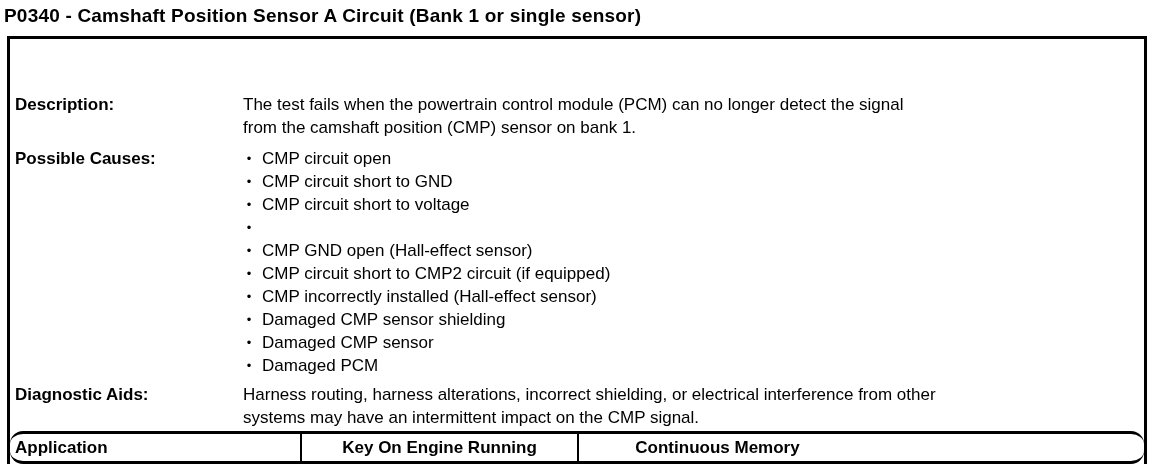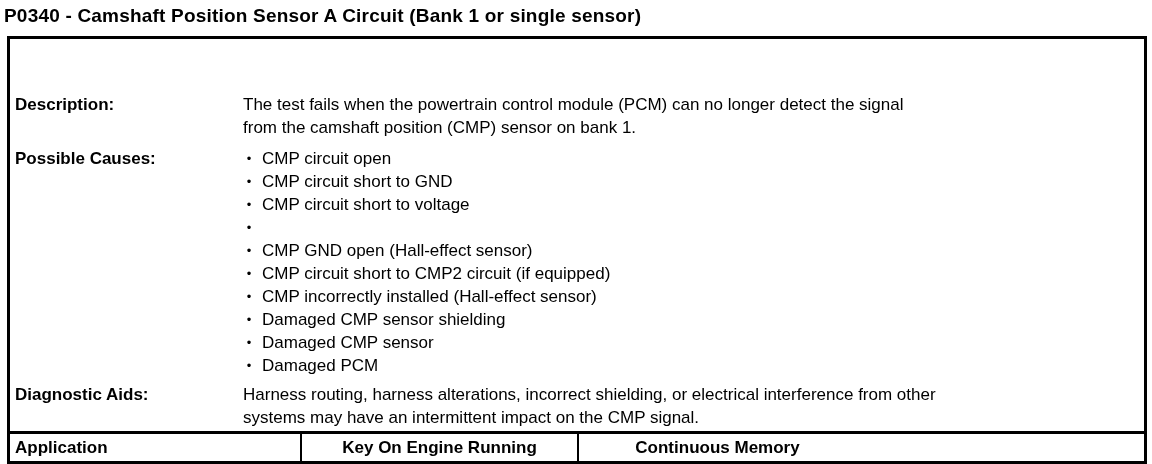--- a/index.html
+++ b/index.html
@@ -57,20 +57,21 @@
     text-align: center;
     font-size: 13px;
   }
   
   .action-header {
     display: grid;
     grid-template-columns: 292px 277px 277px 1fr;
     border-top: 3px solid #000;
     border-bottom: 3px solid #000;
     height: 33px;
+    border-radius: 13px;
   }
   .action-header .hcell {
     font-weight: bold;
     font-size: 17px;
     display: flex;
     align-items: center;
     justify-content: center;
   }
   .action-header .hcell.first {
     justify-content: flex-start;

